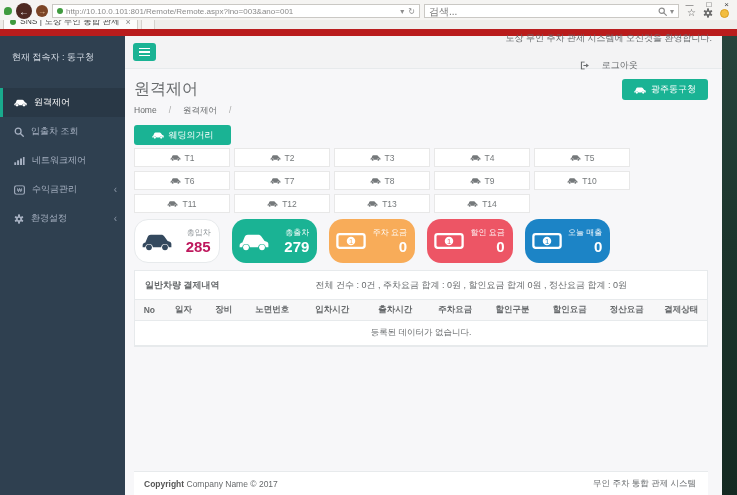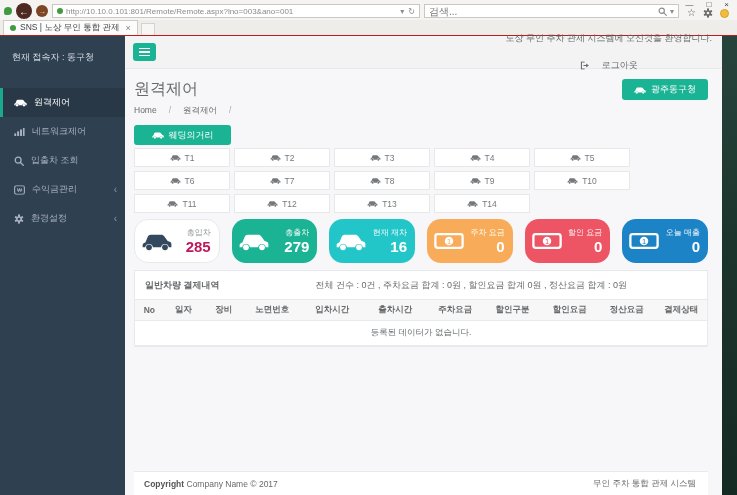--- a/index.html
+++ b/index.html
@@ -18,21 +18,21 @@
   .url-icons { font-size:8px; color:#8d8d8d; flex:0 0 auto; display:flex; gap:4px; }
   .searchbox { flex:0 0 255px; height:14px; background:#fff; border:1px solid #cac8c4; display:flex; align-items:center; padding:0 4px; gap:4px; }
   .searchbox input { flex:1; border:none; outline:none; font-size:10px; color:#777; font-family:inherit; background:transparent; }
   .searchbox .mini-icons { display:flex; align-items:center; gap:3px; color:#8d8d8d; font-size:8px; }
   .chrome-icons { display:flex; align-items:center; gap:7px; margin:4px 2px 0 4px; }
   .star-glyph { font-size:10px; color:#555; line-height:1; }
   .smiley { width:9px; height:9px; border-radius:50%; background:#f2bd3f; border:1px solid #d99f23; }
   .win-controls { position:absolute; top:1px; right:8px; display:flex; gap:13px; font-size:8px; color:#444; }
   .win-controls span { cursor:pointer; line-height:1; }
 
-  .tabsbar { height:16px; background:#efedea; display:flex; align-items:flex-end; padding-left:3px; border-bottom:1px solid #b91c1c; }
+  .tabsbar { height:16px; background:#efedea; display:flex; align-items:flex-end; padding-left:3px; border-bottom:7px solid #b91c1c; }
   .tab { height:15px; background:#fcfcfc; border:1px solid #cfccc7; border-bottom:none; display:flex; align-items:center; gap:4px; padding:0 6px; font-size:8.5px; color:#444; cursor:pointer; }
   .tab .fav-dot { width:6px; height:6px; }
   .tab-close { color:#888; font-size:9px; margin-left:2px; }
   .newtab { width:14px; height:12px; background:#f7f6f4; border:1px solid #d5d2cd; border-bottom:none; margin-left:3px; cursor:pointer; }
 
   
   .app { display:flex; height:459px; }
 
   .sidebar { flex:0 0 125px; background:#2f4050; color:#a7b1c2; }
   .side-user { padding:15px 12px 12px; font-size:9px; color:#d9dfe8; letter-spacing:0; }
@@ -188,30 +188,30 @@
     <div class="sidebar">
       <div class="side-user">현재 접속자 : 동구청</div>
       <div class="nav">
         <div class="nav-item active">
           <svg class="ico" width="13" height="9" viewBox="0 0 24 16">
               <use href="#i-car"></use>
             </svg>
           <span>원격제어</span>
         </div>
         <div class="nav-item">
+          <svg class="ico" width="10" height="10" viewBox="0 0 14 14">
+              <use href="#i-search"></use>
+            </svg>
+          <span>입출차 조회</span>
+        </div>
+        <div class="nav-item">
           <svg class="ico" width="11" height="8" viewBox="0 0 16 12">
               <use href="#i-signal"></use>
             </svg>
           <span>네트워크제어</span>
-        </div>
-        <div class="nav-item">
-          <svg class="ico" width="10" height="10" viewBox="0 0 14 14">
-              <use href="#i-search"></use>
-            </svg>
-          <span>입출차 조회</span>
         </div>
         <div class="nav-item">
           <svg class="ico" width="11" height="10" viewBox="0 0 16 14">
               <use href="#i-won"></use>
             </svg>
           <span>수익금관리</span>
           <span class="nav-chevron">‹</span>
         </div>
         <div class="nav-item">
           <svg class="ico" width="10" height="10" viewBox="0 0 14 14">
@@ -366,29 +366,20 @@
                 <span class="s-value">285</span>
               </div>
           </div>
           <div class="stat stat--green">
             <svg class="ico" width="30" height="20" viewBox="0 0 24 16">
                 <use href="#i-car"></use>
               </svg>
             <div class="s-right">
                 <span class="s-label">총출차</span>
                 <span class="s-value">279</span>
-              </div>
-          </div>
-          <div class="stat stat--cyan">
-            <svg class="ico" width="30" height="20" viewBox="0 0 24 16">
-                <use href="#i-car"></use>
-              </svg>
-            <div class="s-right">
-                <span class="s-label">현재 재차</span>
-                <span class="s-value">16</span>
               </div>
           </div>
           <div class="stat stat--orange">
             <svg class="ico" width="30" height="18" viewBox="0 0 26 15">
                 <use href="#i-money"></use>
               </svg>
             <div class="s-right">
                 <span class="s-label">주차 요금</span>
                 <span class="s-value">0</span>
               </div>

